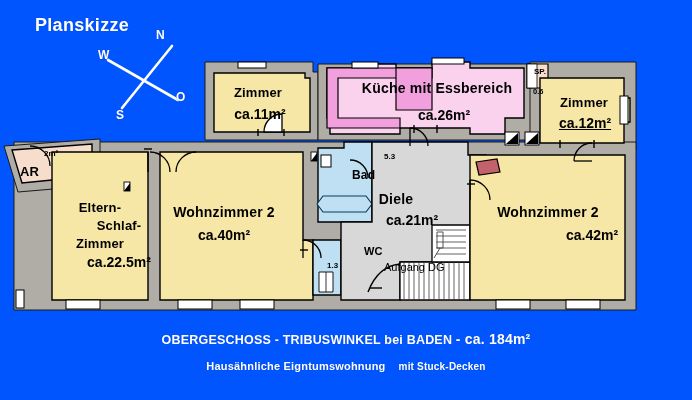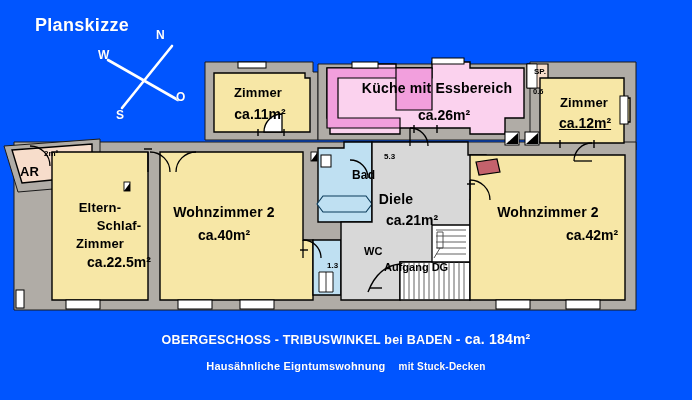--- a/index.html
+++ b/index.html
@@ -240,21 +240,21 @@
 
   <div class="lbl ctr room-name big" style="left:396px;top:192px;">Diele</div>
   <div class="lbl ctr room-area" style="left:412px;top:213px;">ca.21m²</div>
 
   <div class="lbl ctr room-name big" style="left:548px;top:205px;">Wohnzimmer 2</div>
   <div class="lbl ctr room-area" style="left:548px;top:228px;margin-left:44px;">ca.42m²</div>
 
   <div class="lbl tiny" style="left:534px;top:68px;">SP.</div>
   <div class="lbl tiny2" style="left:533px;top:79px;margin-top:9px;">0.6</div>
 
-  <div class="lbl" style="left:384px;top:262px;font-size:11px;font-weight:bold;">Aufgang DG</div>
+  <div class="lbl" style="left:384px;top:262px;font-size:11px;font-weight:normal;">Aufgang DG</div>
 
   <div id="cap1" class="white-ttl">
     <span>OBERGESCHOSS - TRIBUSWINKEL bei BADEN</span>
     <span class="sm">- ca. 184m²</span>
   </div>
   <div id="cap2" class="white-ttl">
     <span>Hausähnliche Eigntumswohnung</span>
     &nbsp;&nbsp;
     <span class="sm">mit Stuck-Decken</span>
   </div>

